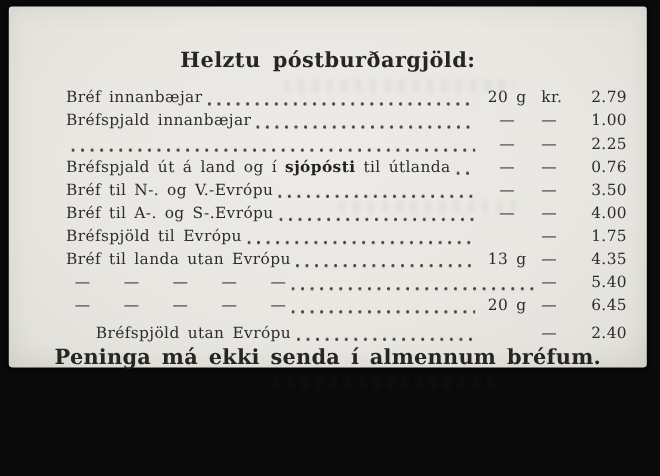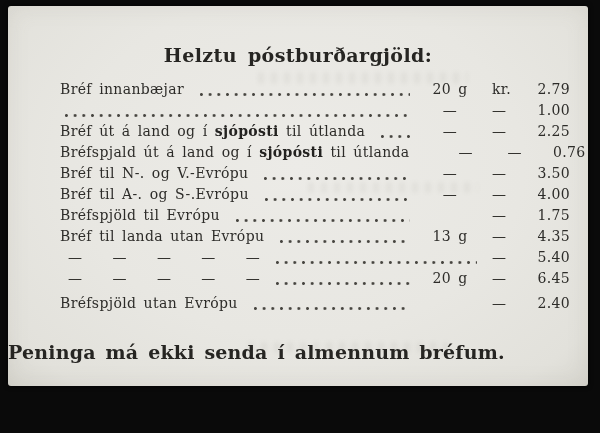--- a/index.html
+++ b/index.html
@@ -5,21 +5,21 @@
   html,body{margin:0;padding:0;}
   body{
     width:600px;height:433px;
     background:#0a0a0a;
     position:relative;
     overflow:hidden;
     font-family:"DejaVu Serif", serif;
   }
   .card{
     position:absolute;
-    left:8px;top:6px;width:580px;height:380px;
+    left:8px;top:6px;width:580px;height:328px;
     background:radial-gradient(ellipse at 50% 42%, #ecebe7 0%, #e8e7e2 55%, #e2e1db 88%, #d9d8d1 100%);
     border-radius:3px;
     box-shadow:0 0 5px rgba(0,0,0,.85), inset 0 0 22px rgba(120,115,100,.12);
     color:#2d2c29;
   }
   .title{
     margin-top:38px;
     text-align:center;
     font-size:19px;
     font-weight:bold;
@@ -33,23 +33,22 @@
   }
   .row{
     display:flex;
     align-items:flex-end;
     height:21px;
     line-height:21px;
     font-size:14px;
     letter-spacing:.35px;
     word-spacing:2.5px;
     white-space:nowrap;
-    gap:11px;
-  }
-  .row.last{margin-top:4px;}
+  }
+  .row.last{margin-top:4px;margin-left:27px;}
   .lbl{flex:none;}
   .lbl .bd{font-weight:bold;color:#232220;}
   .lbl.ditto{
     word-spacing:26px;
     margin-left:8px;
     letter-spacing:0;
   }
   .bold{font-weight:bold;color:#232220;letter-spacing:.5px;}
   .dots{
     flex:1;
@@ -64,22 +63,21 @@
     flex:none;width:50px;
     margin-right:6px;
     text-align:center;
   }
   .pr{
     flex:none;width:78px;
     display:flex;
     justify-content:space-between;
   }
   .footer{
-    margin-top:27px;
-    text-align:left;
+    text-align:center;
     font-size:19px;
     font-weight:bold;
     letter-spacing:.2px;
     word-spacing:3px;
     color:#262522;
   }
   .smudge{
     position:absolute;
     opacity:.06;
     filter:blur(2px);
@@ -103,30 +101,30 @@
       <span class="lbl"><span>Bréf innanbæjar</span><b class="bd"></b><span></span></span>
       <span class="dots"></span>
       <span class="wt">20 g</span>
       <span class="pr">
           <span class="pfx">kr.</span>
           <span class="amt">2.79</span>
         </span>
     </div>
 
     <div class="row">
+      <span class="lbl"><span>Bréfspjald innanbæjar</span><b class="bd"></b><span></span></span>
       <span class="dots"></span>
       <span class="wt">—</span>
       <span class="pr">
           <span class="pfx">—</span>
           <span class="amt">1.00</span>
         </span>
     </div>
 
     <div class="row">
-      <span class="lbl"><span>Bréf út á land og í </span><b class="bd">sjópósti</b><span> til útlanda</span></span>
       <span class="dots"></span>
       <span class="wt">—</span>
       <span class="pr">
           <span class="pfx">—</span>
           <span class="amt">2.25</span>
         </span>
     </div>
 
     <div class="row">
       <span class="lbl"><span>Bréfspjald út á land og í </span><b class="bd">sjópósti</b><span> til útlanda</span></span>

